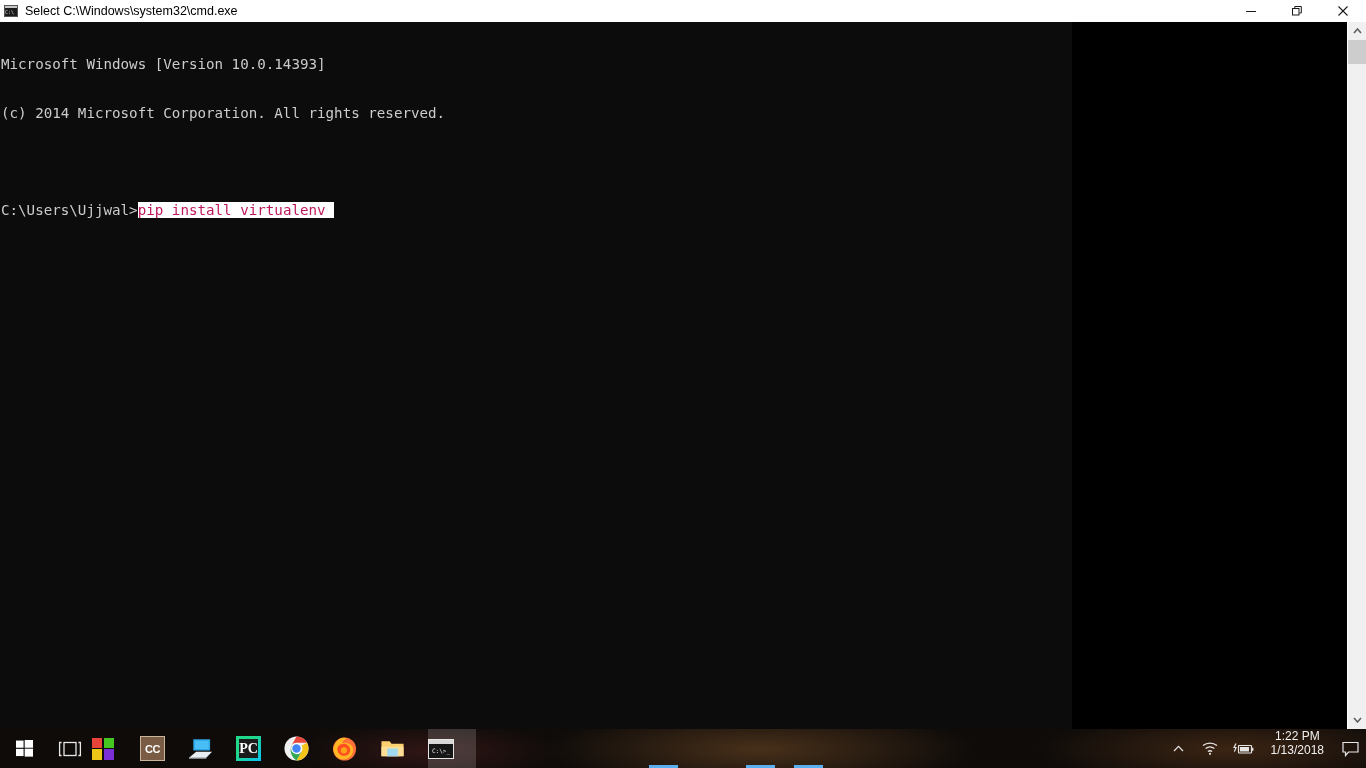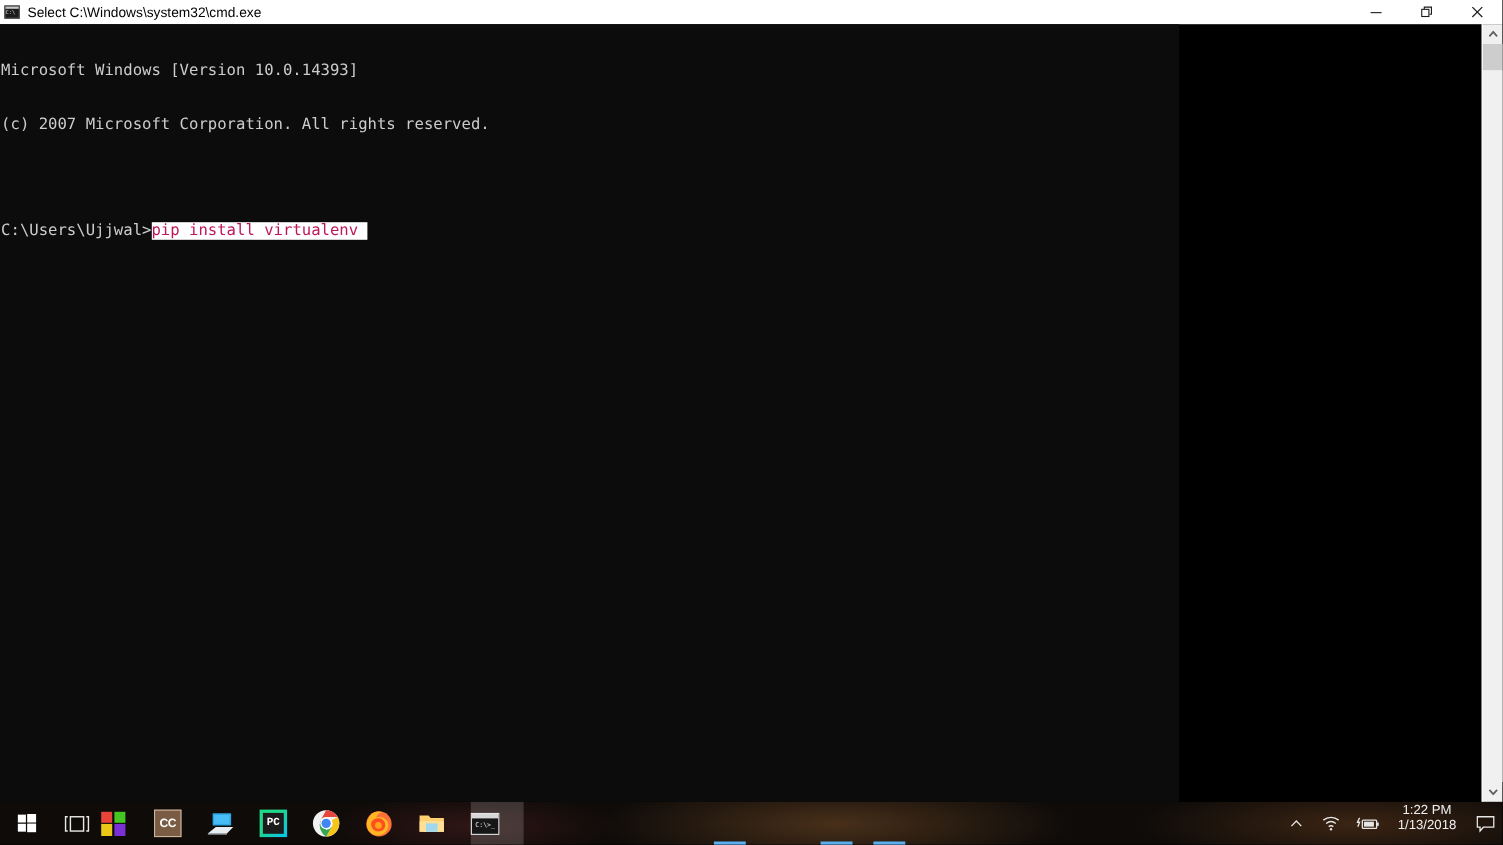--- a/index.html
+++ b/index.html
@@ -146,22 +146,22 @@
   
   .pc-icon {
     width:25px; height:25px;
     background:linear-gradient(135deg,#21d789 0%,#21d789 38%,#07c3f2 100%);
     display:flex; align-items:flex-end; justify-content:flex-start;
     position:relative;
   }
   .pc-icon .inner {
     position:absolute; left:3px; top:3px; right:3px; bottom:3px;
     background:#1b1b1b; display:flex; align-items:center;
-    justify-content:center; font-size:10px; font-weight:bold;
-    color:#ffffff; font-family:Liberation Mono, monospace;
+    justify-content:center; font-size:14px; font-weight:bold;
+    color:#ffffff; font-family:Liberation Serif, serif;
   }
   
   .cmd-tb-icon {
     width:26px; height:20px; background:#161616; border:1.5px solid #e6e6e6;
     position:relative;
   }
   .cmd-tb-icon .tbar {
     position:absolute; left:0; top:0; right:0; height:4px; background:#d8d8d8;
   }
   .cmd-tb-icon .prompt {
@@ -220,21 +220,21 @@
           <svg width="12" height="12" viewBox="0 0 12 12">
             <line x1="1.5" y1="1.5" x2="10.5" y2="10.5" stroke="currentColor" stroke-width="1.1"></line>
             <line x1="10.5" y1="1.5" x2="1.5" y2="10.5" stroke="currentColor" stroke-width="1.1"></line>
           </svg>
         </div>
       </div>
     </div>
 
     <div id="console-area">
       <div class="line">Microsoft Windows [Version 10.0.14393]</div>
-      <div class="line">(c) 2007 Microsoft Corporation. All rights reserved.</div>
+      <div class="line">(c) 2014 Microsoft Corporation. All rights reserved.</div>
       <div class="line"></div>
       <div class="line"><span>C:\Users\Ujjwal&gt;</span><span class="sel">pip install virtualenv </span></div>
     </div>
 
     <div id="cmd-scrollbar">
       <div class="sb-arrow" id="sb-up">
         <svg width="9" height="6" viewBox="0 0 9 6">
             <polyline points="1,5 4.5,1 8,5" fill="none" stroke="currentColor" stroke-width="1.6"></polyline>
           </svg>
       </div>

